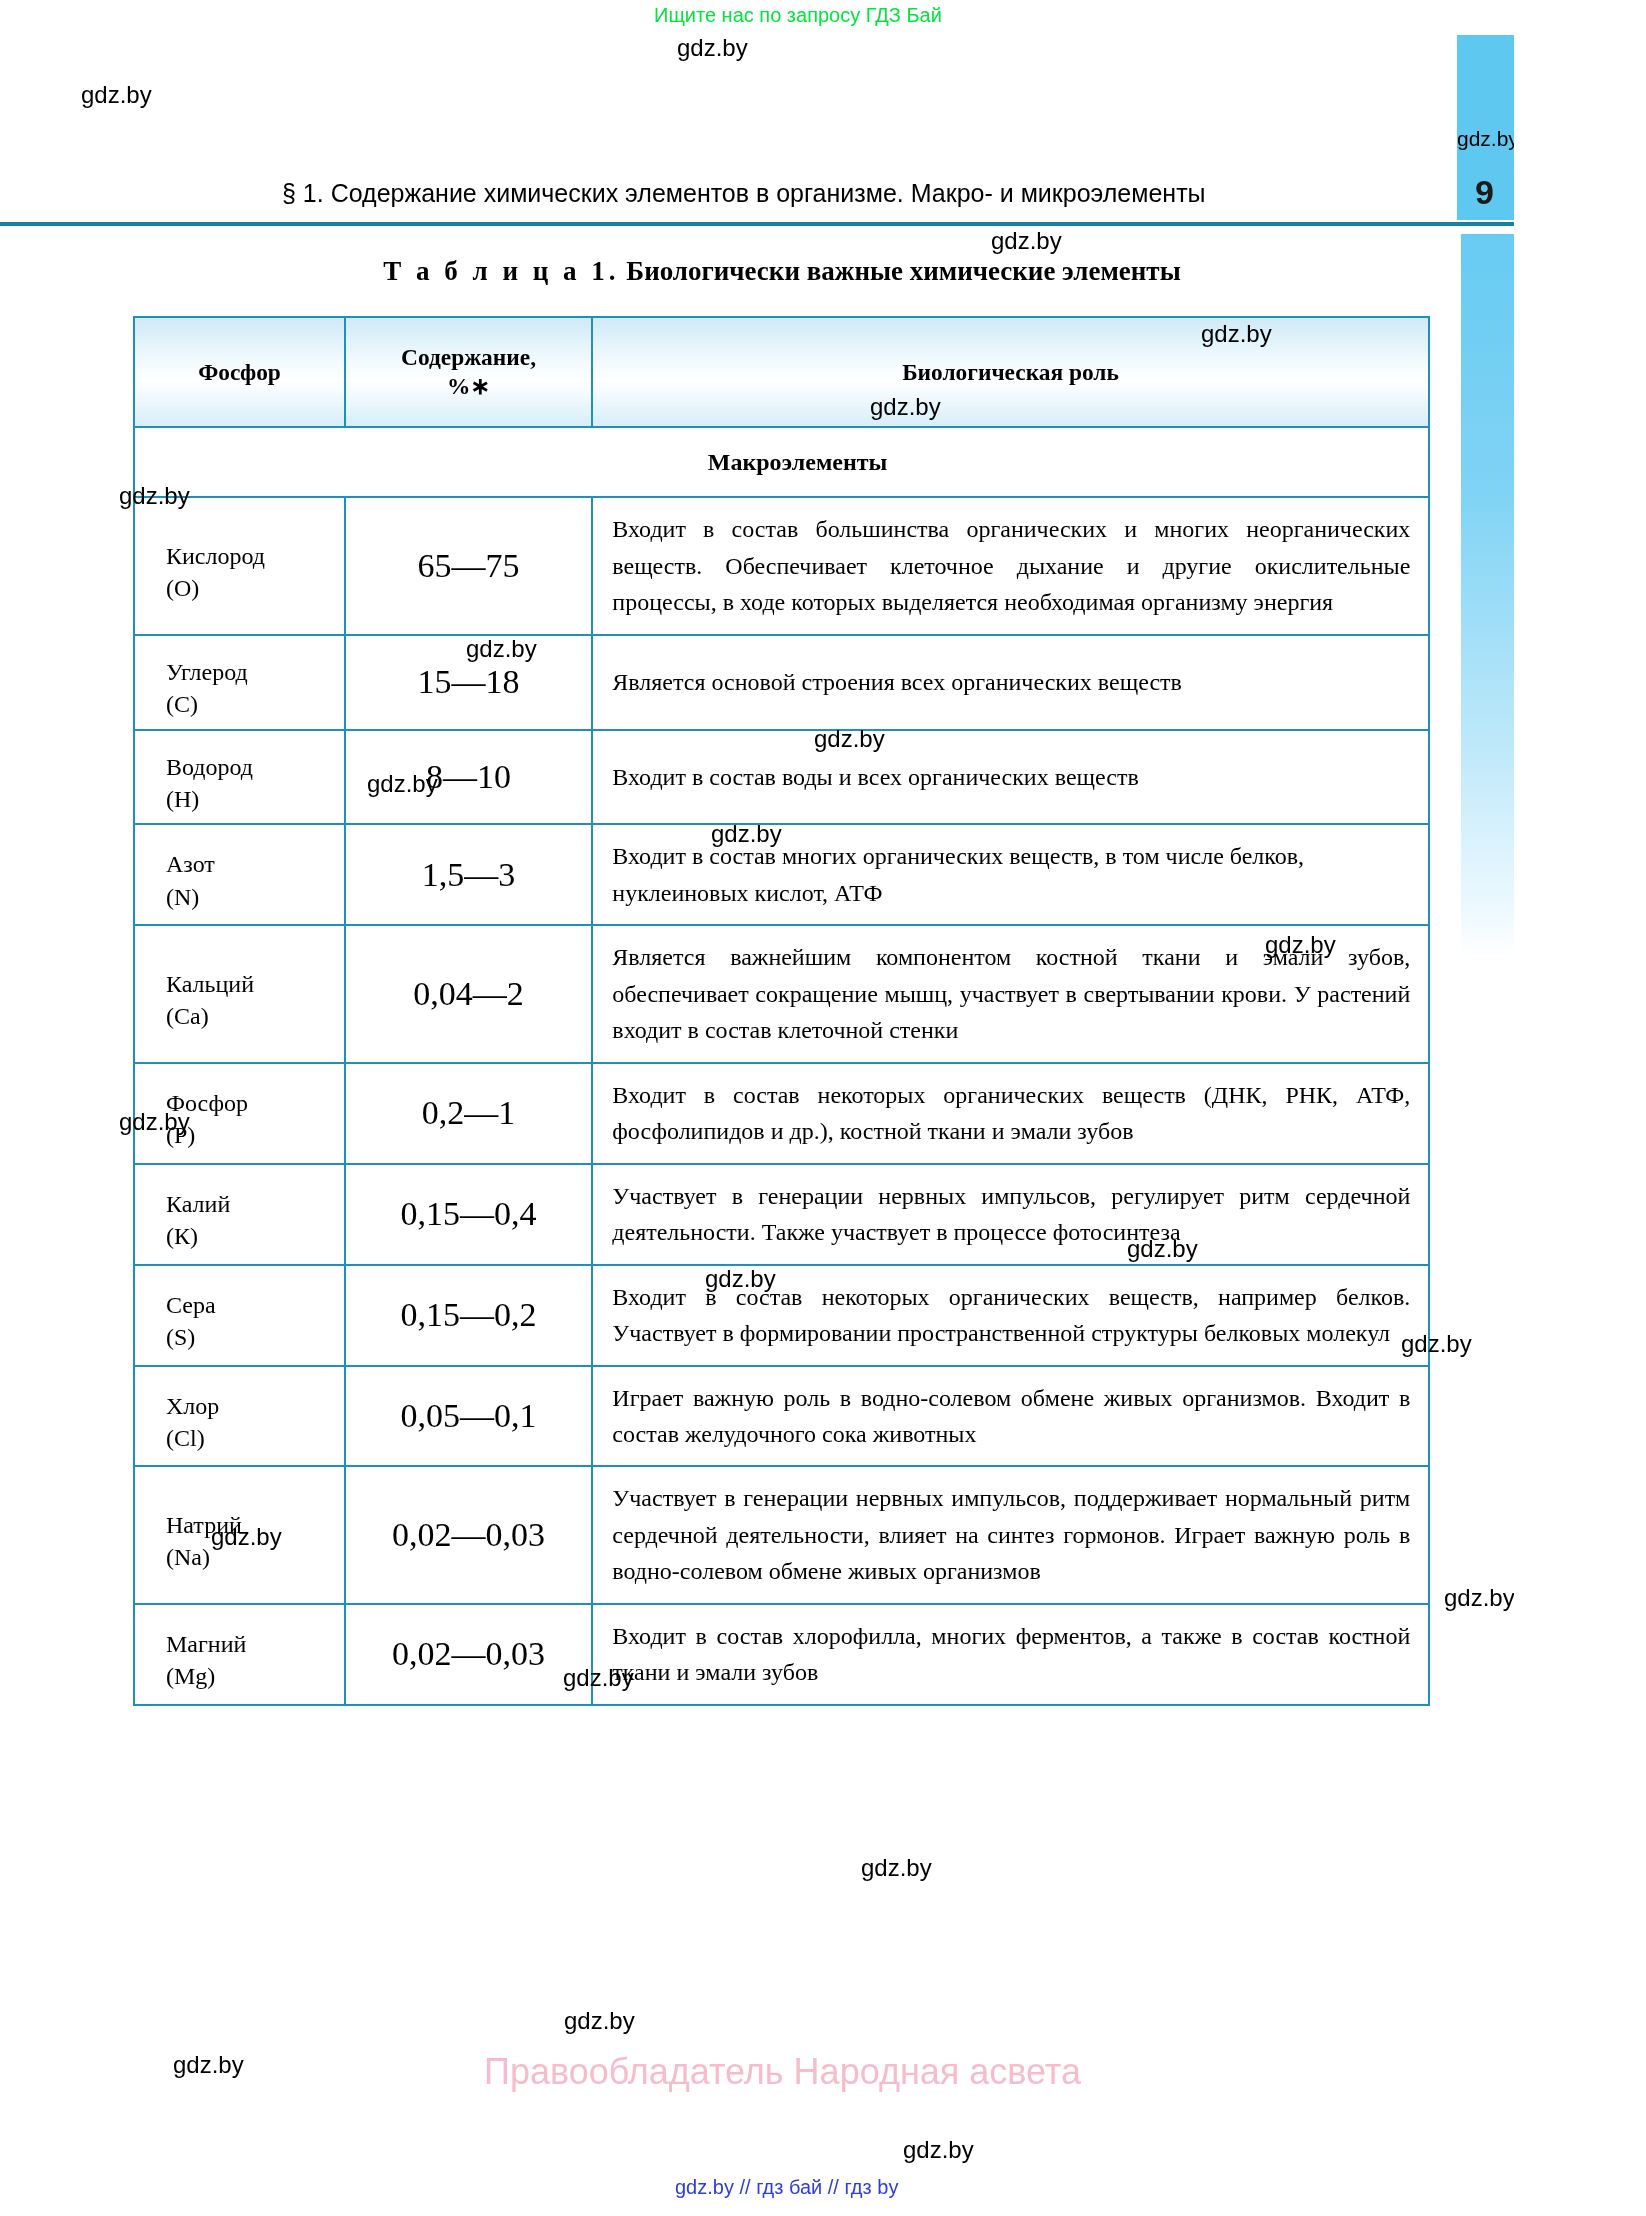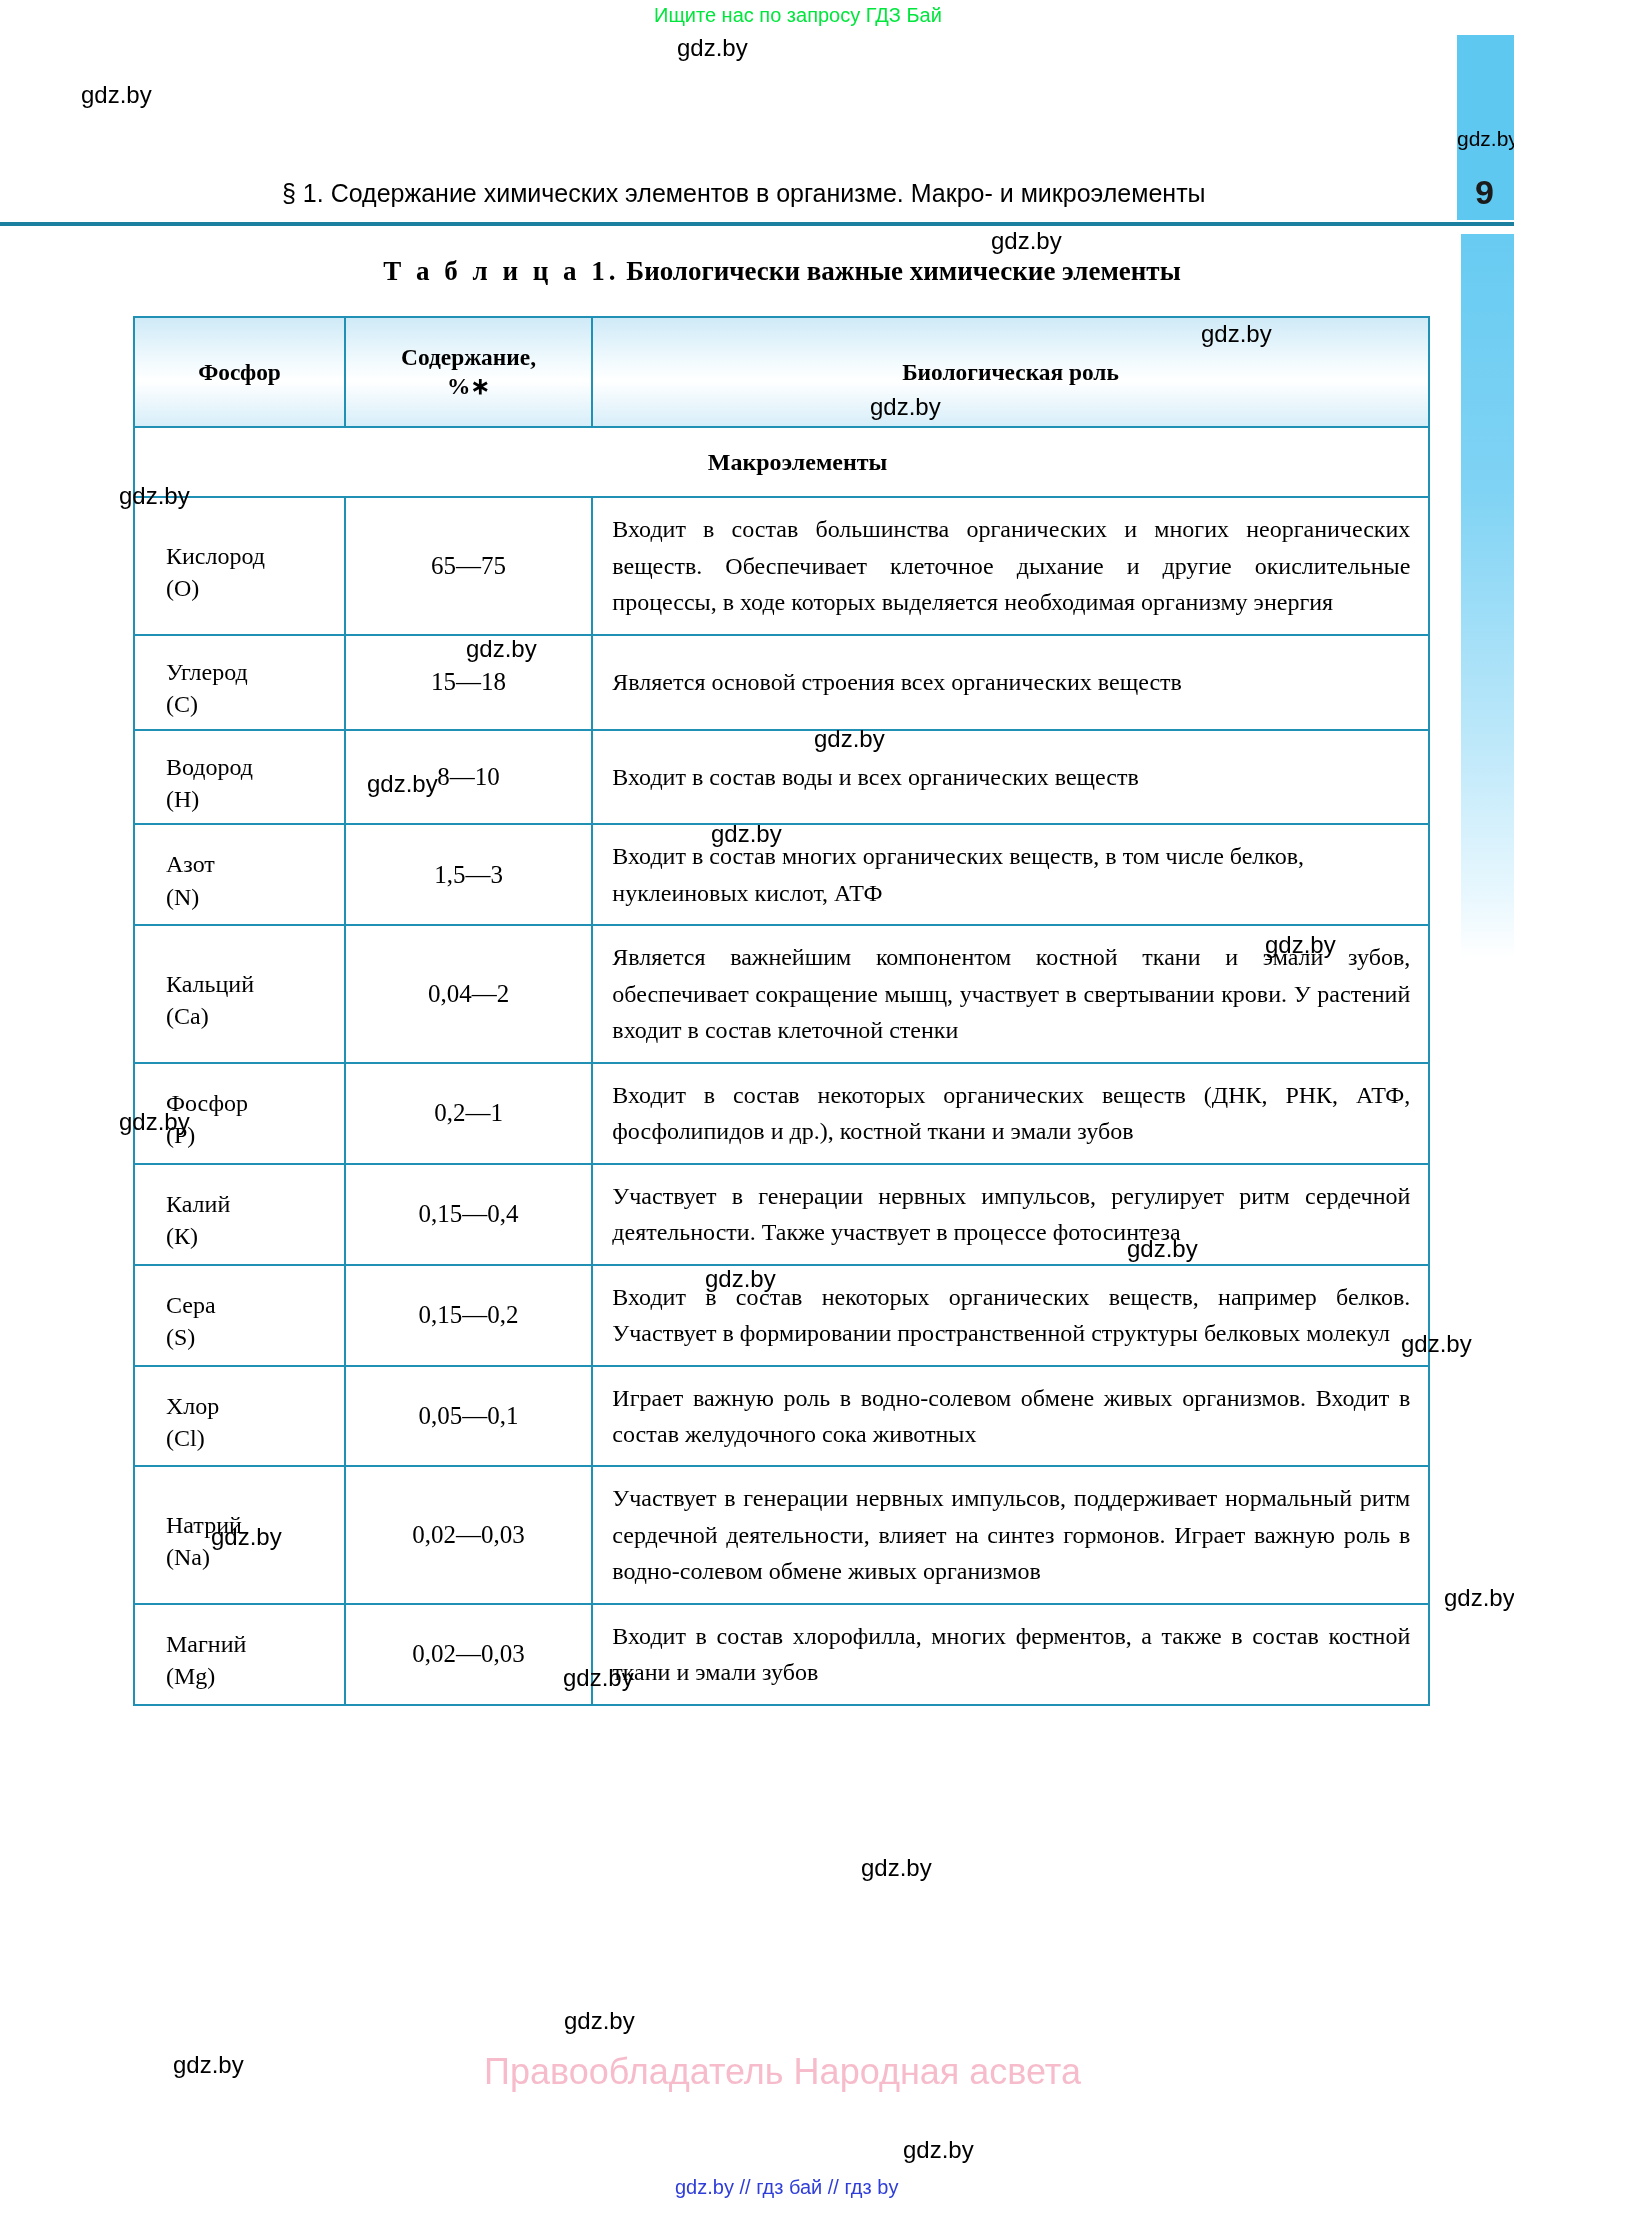--- a/index.html
+++ b/index.html
@@ -131,21 +131,21 @@
     text-align: left;
     padding: 20px 0 8px 31px;
     font-family: "Liberation Serif", serif;
     font-size: 24px;
     line-height: 1.35;
   }
   .cell-el .sym { display: block; }
   .cell-val {
     text-align: center;
     font-family: "Liberation Serif", serif;
-    font-size: 25px;
+    font-size: 34px;
     padding: 8px 4.8px;
     white-space: nowrap;
   }
   .cell-role {
     text-align: justify;
     text-align-last: left;
     padding: 13px 17.7px 13px 19.3px;
     font-family: "Liberation Serif", serif;
     font-size: 24px;
     line-height: 1.52;

